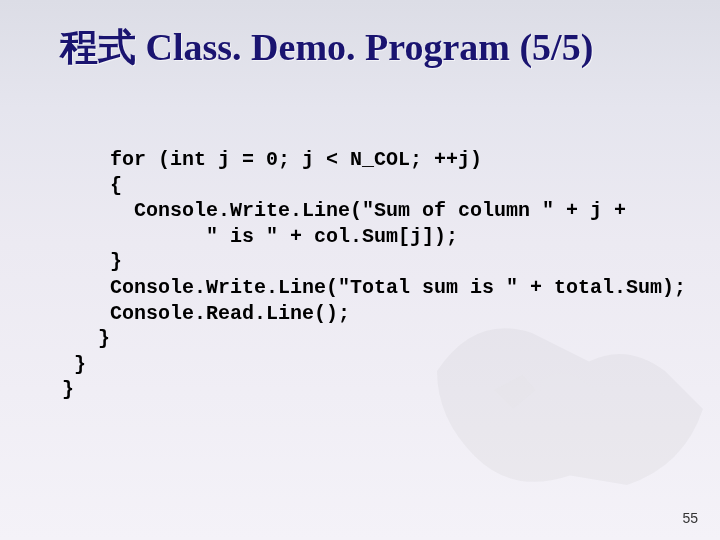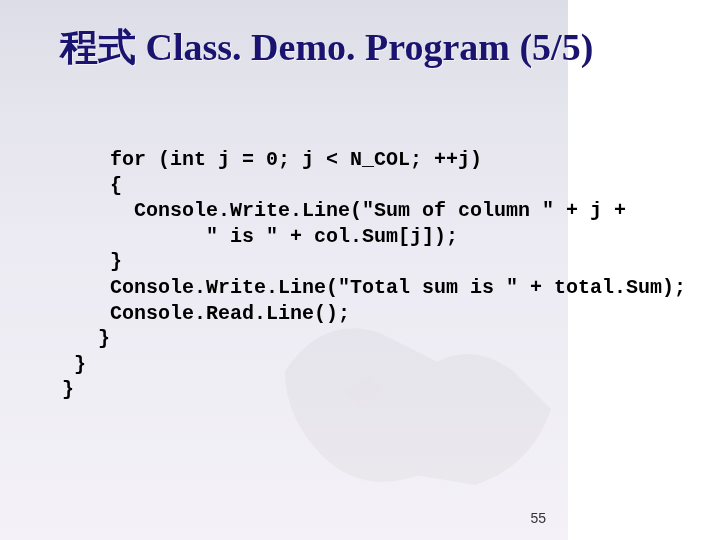--- a/index.html
+++ b/index.html
@@ -5,21 +5,21 @@
   html, body {
     margin: 0;
     padding: 0;
     width: 720px;
     height: 540px;
     overflow: hidden;
     font-family: "Times New Roman", serif;
   }
   .slide {
     position: relative;
-    width: 568px;
+    width: 720px;
     height: 540px;
     background: linear-gradient(to bottom,
       #dcdde6 0%,
       #e5e5ee 20%,
       #eceaf2 45%,
       #f4f2f8 100%);
     box-sizing: border-box;
   }
   .watermark {
     position: absolute;

